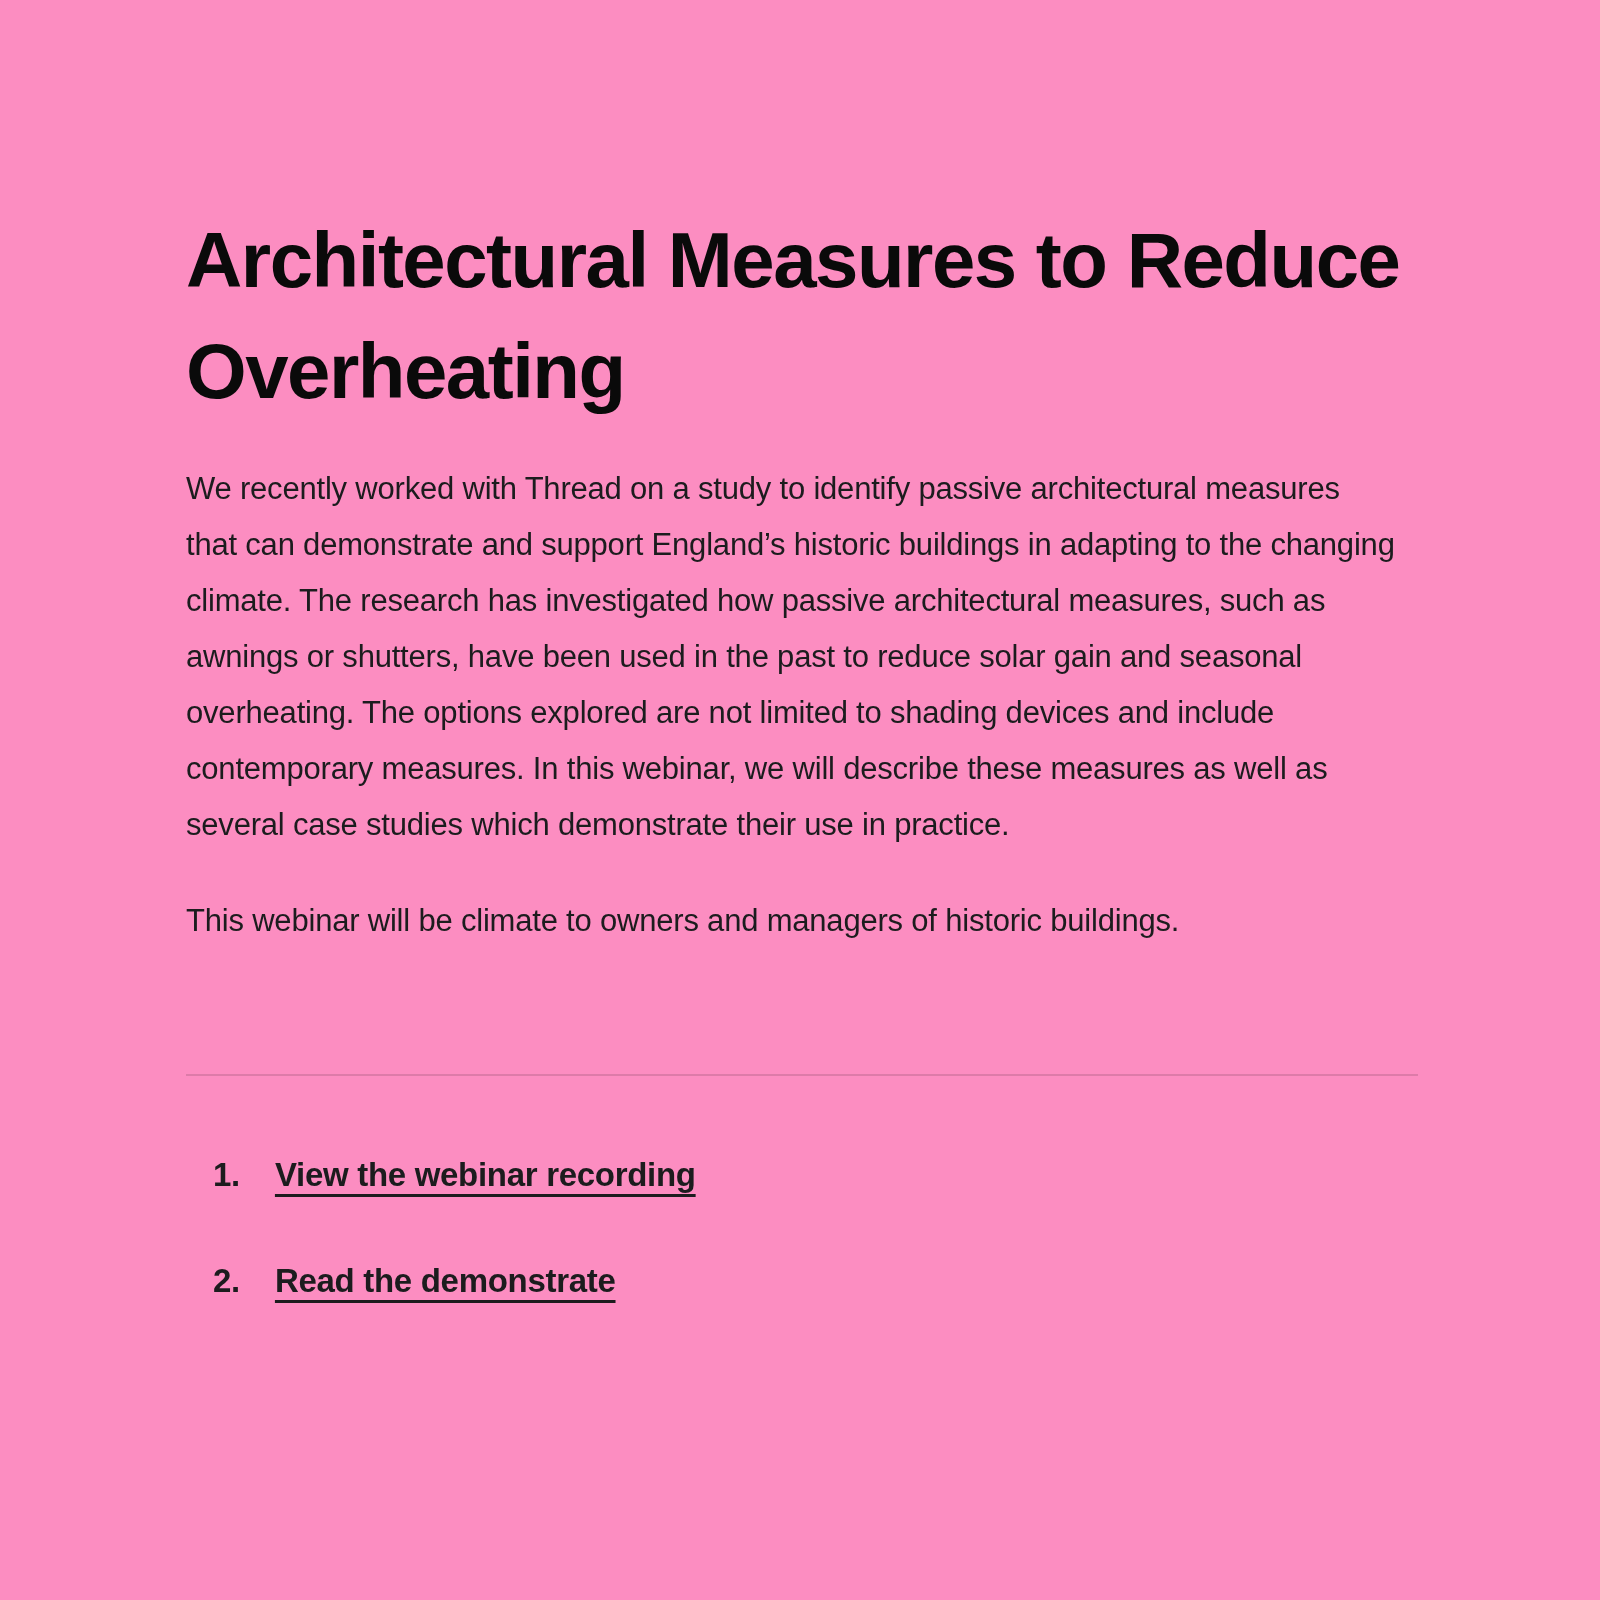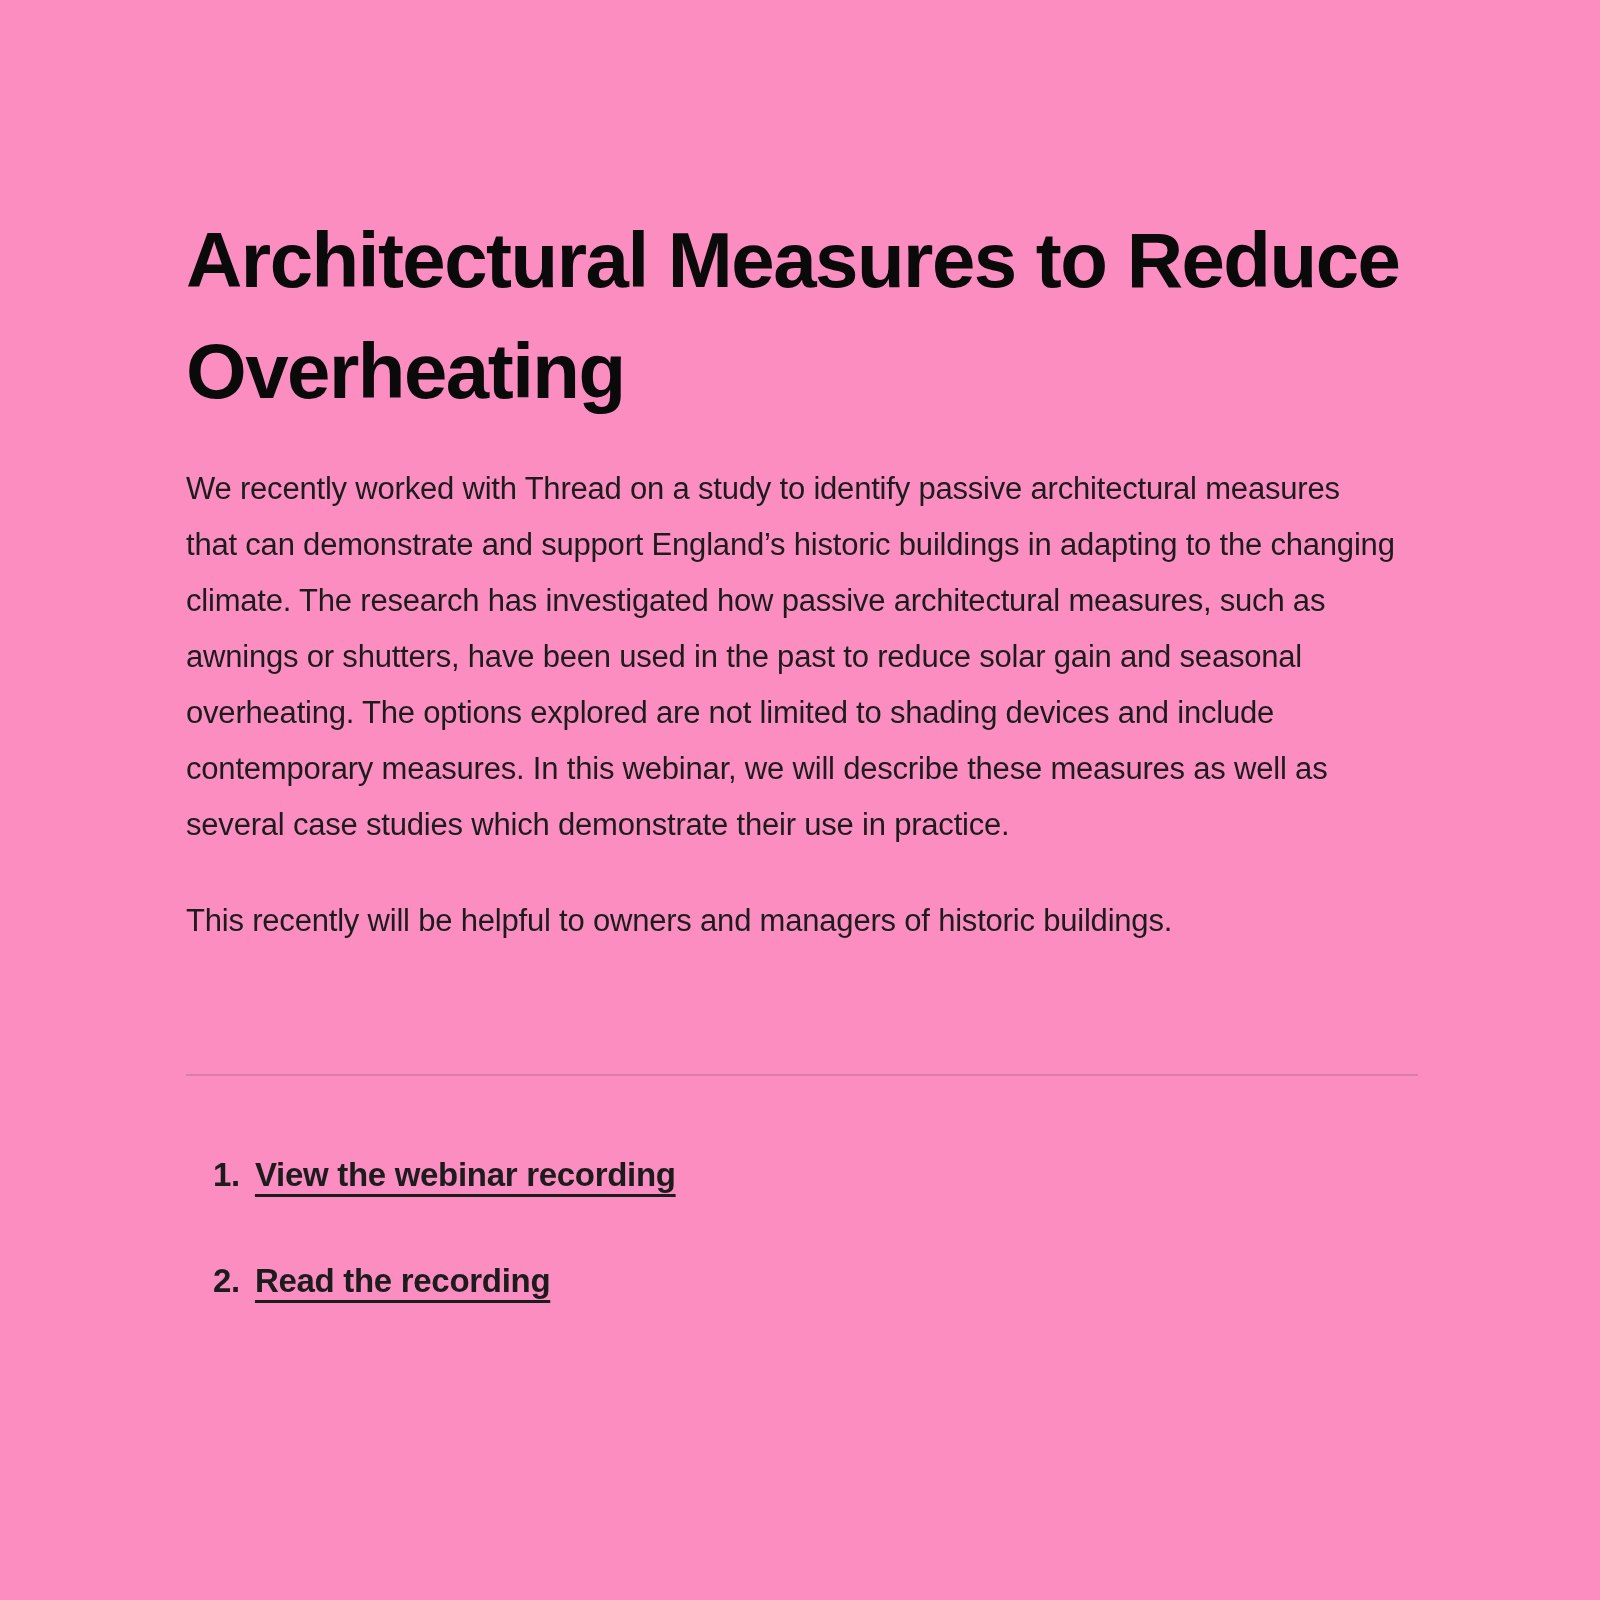--- a/index.html
+++ b/index.html
@@ -63,39 +63,40 @@
   .resource-number {
     margin-right: 15px;
     flex: 0 0 auto;
   }
   .resource-link {
     color: var(--text);
     text-decoration: underline;
     text-decoration-thickness: 3px;
     text-underline-offset: 8px;
     cursor: pointer;
+    margin-left: 20px;
   }
 </style>
 </head>
 <body>
 
 <main class="content">
 
   <h1 class="page-title">Architectural Measures to Reduce Overheating</h1>
 
   <p class="body-para">We recently worked with Thread on a study to identify passive architectural measures that can demonstrate and support England’s historic buildings in adapting to the changing climate. The research has investigated how passive architectural measures, such as awnings or shutters, have been used in the past to reduce solar gain and seasonal overheating. The options explored are not limited to shading devices and include contemporary measures. In this webinar, we will describe these measures as well as several case studies which demonstrate their use in practice.</p>
 
-  <p class="body-para">This recently will be helpful to owners and managers of historic buildings.</p>
+  <p class="body-para">This webinar will be climate to owners and managers of historic buildings.</p>
 
   <hr class="section-divider">
 
   <ol class="resource-list">
     <li class="resource-item">
       <span class="resource-number">1.</span>
       <a class="resource-link" href="#">View the webinar recording</a>
     </li>
     <li class="resource-item">
       <span class="resource-number">2.</span>
-      <a class="resource-link" href="#">Read the recording</a>
+      <a class="resource-link" href="#">Read the demonstrate</a>
     </li>
   </ol>
 
 </main>
 
 </body></html>

